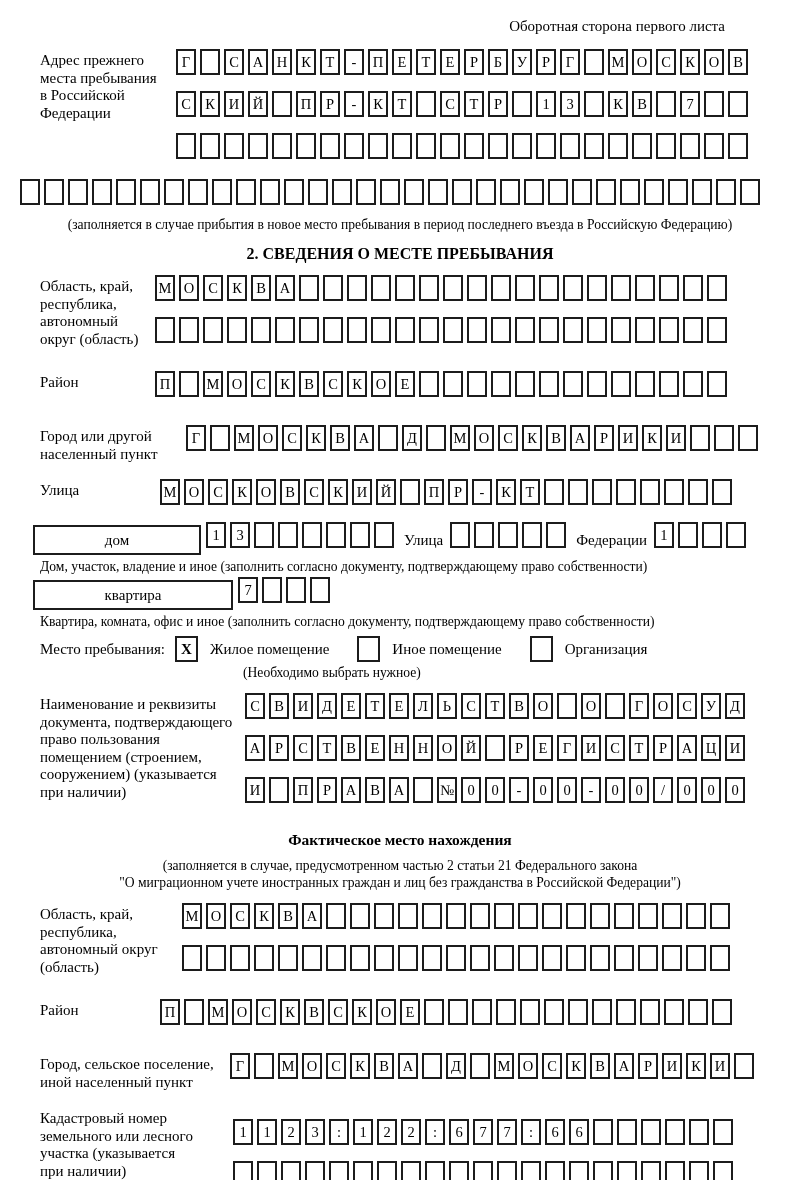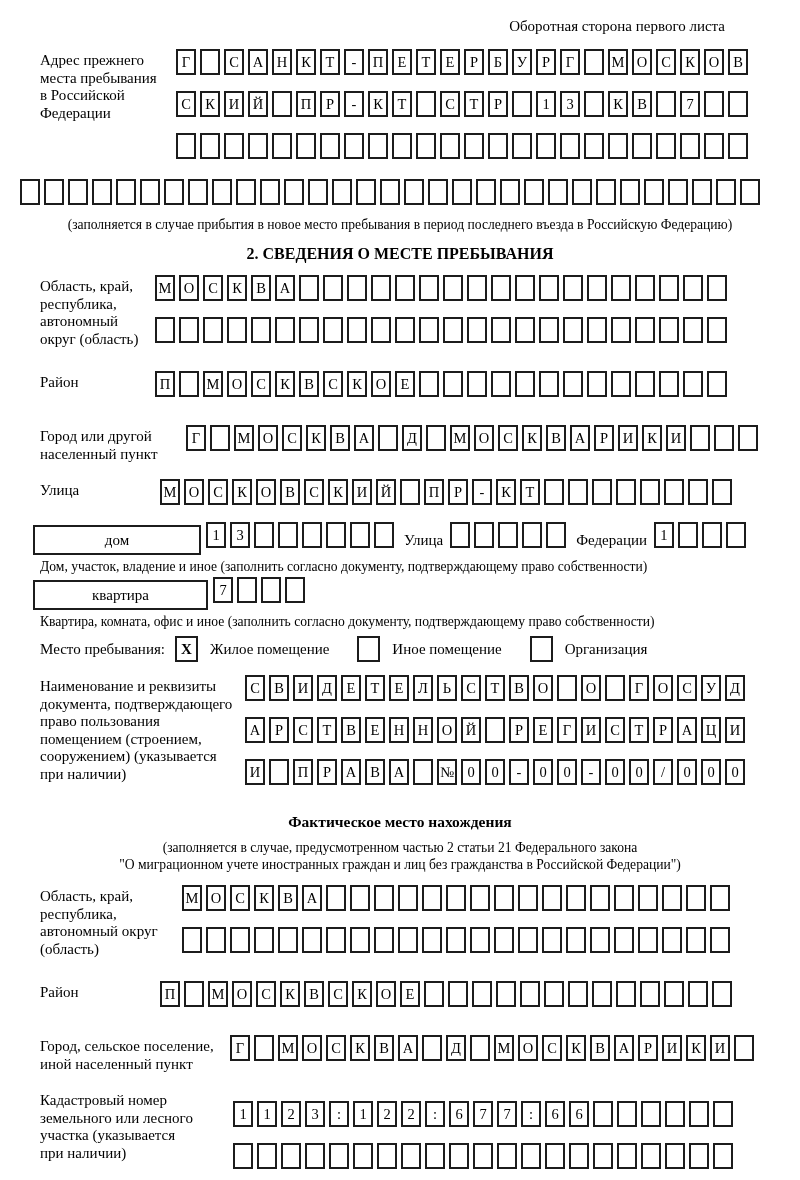--- a/index.html
+++ b/index.html
@@ -37,21 +37,21 @@
   .note-center{text-align:center;margin:0 10px 12px 10px;}
   .sec-title{text-align:center;font-weight:bold;font-size:16px;margin:8px 0 8px 0;}
   .sub-title{text-align:center;font-weight:bold;font-size:15.5px;margin:12px 0 8px 0;}
   .law-note{text-align:center;font-size:13.6px;line-height:17px;margin-bottom:8px;}
   .houserow{display:flex;align-items:center;margin-left:33px;margin-bottom:4px;height:30px;}
   .labelbox{
     box-sizing:border-box;border:2px solid #1c1c1c;height:30px;
     line-height:26px;text-align:center;font-size:15px;margin-right:5px;
   }
   .box-dom{width:168px;}
-  .box-kv{width:175px;}
+  .box-kv{width:200px;}
   .houserow .gridrow{margin-bottom:0;}
   .inline-label{font-size:15px;margin:0 7px 0 6px;}
   .note-left{margin-left:40px;margin-bottom:5px;}
   .placerow{display:flex;align-items:center;margin-left:40px;margin-bottom:2px;height:28px;}
   .place-label{font-size:15px;margin-right:10px;}
   .cb{
     display:inline-block;box-sizing:border-box;width:23px;height:26px;
     border:2px solid #1c1c1c;text-align:center;font-size:15px;line-height:22px;
     font-weight:bold;margin-right:12px;
   }
@@ -131,20 +131,21 @@
 
   <div class="placerow">
     <span class="place-label">Место пребывания:</span>
     <span class="cb">X</span>
     <span class="cb-label">Жилое помещение</span>
     <span class="cb"></span>
     <span class="cb-label">Иное помещение</span>
     <span class="cb"></span>
     <span class="cb-label">Организация</span>
   </div>
+  <div class="note choose-note">(Необходимо выбрать нужное)</div>
 
   <div class="field">
     <div class="label ml w200">Наименование и реквизиты
 документа, подтверждающего
 право пользования
 помещением (строением,
 сооружением) (указывается
 при наличии)</div>
     <div class="gridcol">
       <div class="gridrow"><span class="cell">С</span><span class="cell">В</span><span class="cell">И</span><span class="cell">Д</span><span class="cell">Е</span><span class="cell">Т</span><span class="cell">Е</span><span class="cell">Л</span><span class="cell">Ь</span><span class="cell">С</span><span class="cell">Т</span><span class="cell">В</span><span class="cell">О</span><span class="cell"></span><span class="cell">О</span><span class="cell"></span><span class="cell">Г</span><span class="cell">О</span><span class="cell">С</span><span class="cell">У</span><span class="cell">Д</span></div>

